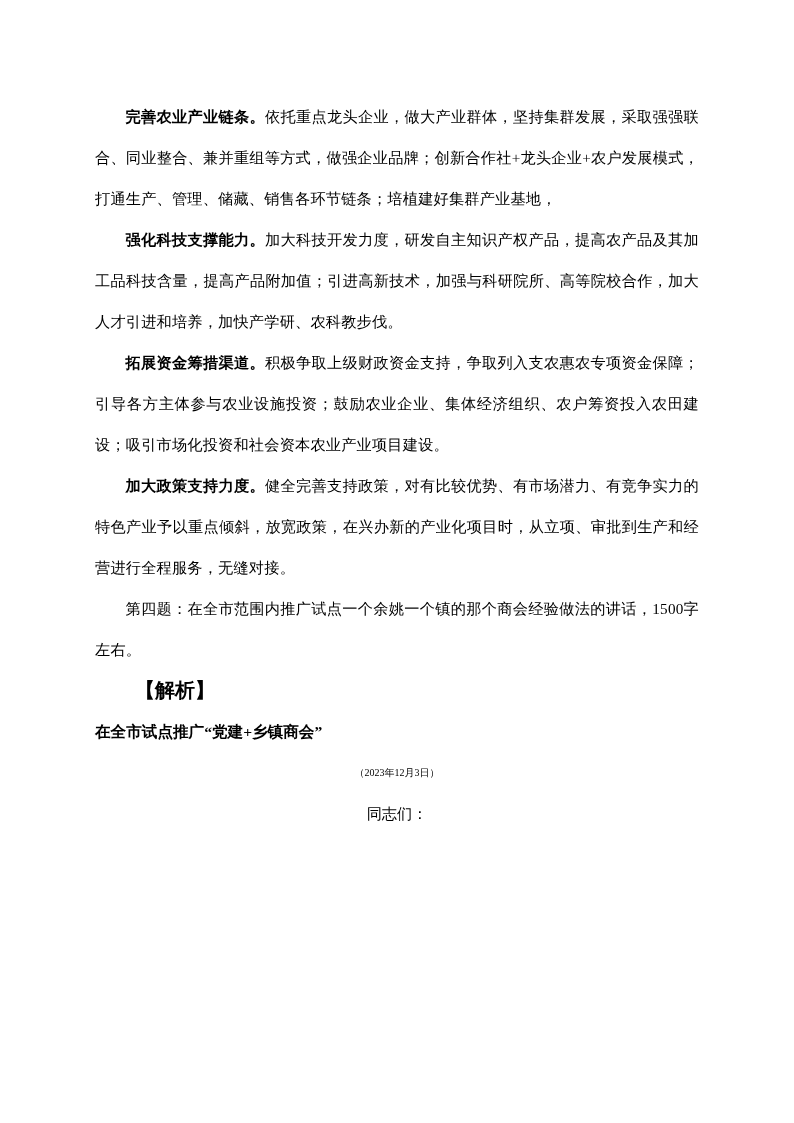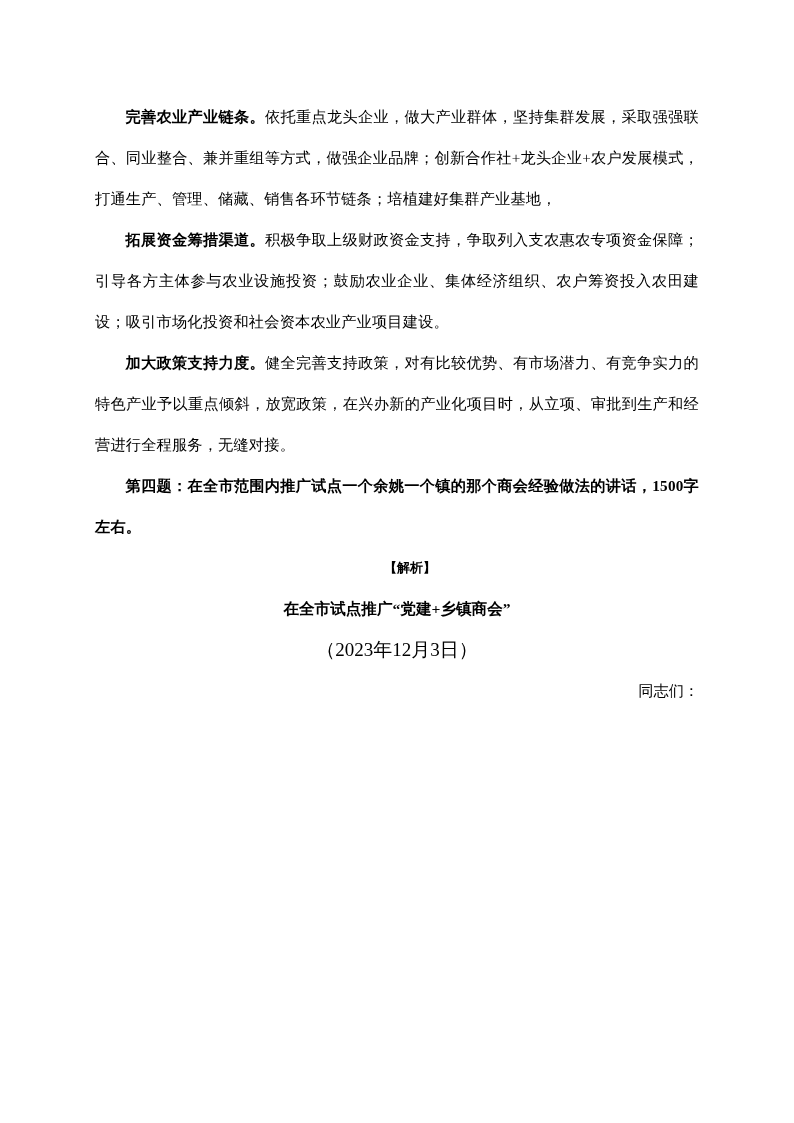--- a/index.html
+++ b/index.html
@@ -29,60 +29,61 @@
     margin: 0;
     letter-spacing: 0.2px;
   }
   .indent {
     text-indent: 2em;
   }
   .lead {
     font-weight: bold;
   }
   .bold-para {
-    font-weight: bold;
+    font-weight: normal;
   }
   .title-line {
     font-size: 15.6px;
     font-weight: bold;
     line-height: 41px;
-    text-align: center;
     margin: 0;
   }
   .date-line {
-    font-size: 19px;
+    font-size: 10px;
     line-height: 41px;
     text-align: center;
     margin: 0;
   }
   .salutation {
     font-size: 15.2px;
     line-height: 41px;
-    text-align: right;
+    text-align: center;
     text-indent: 0;
     margin: 0;
   }
   .bracket {
-    font-size: 13px;
+    font-size: 20px;
     font-weight: bold;
     line-height: 41px;
     text-indent: 2em;
     margin: 0;
-    text-align: center;
   }
 </style>
 </head>
 <body>
 
 <div class="page">
 
   <p class="para indent">
     <span class="lead">完善农业产业链条。</span><span>依托重点龙头企业，做大产业群体，坚持集群发展，采取强强联合、同业整合、兼并重组等方式，做强企业品牌；创新合作社+龙头企业+农户发展模式，打通生产、管理、储藏、销售各环节链条；培植建好集群产业基地，</span>
   </p>
 
+  <p class="para indent">
+    <span class="lead">强化科技支撑能力。</span><span>加大科技开发力度，研发自主知识产权产品，提高农产品及其加工品科技含量，提高产品附加值；引进高新技术，加强与科研院所、高等院校合作，加大人才引进和培养，加快产学研、农科教步伐。</span>
+  </p>
 
   <p class="para indent">
     <span class="lead">拓展资金筹措渠道。</span><span>积极争取上级财政资金支持，争取列入支农惠农专项资金保障；引导各方主体参与农业设施投资；鼓励农业企业、集体经济组织、农户筹资投入农田建设；吸引市场化投资和社会资本农业产业项目建设。</span>
   </p>
 
   <p class="para indent">
     <span class="lead">加大政策支持力度。</span><span>健全完善支持政策，对有比较优势、有市场潜力、有竞争实力的特色产业予以重点倾斜，放宽政策，在兴办新的产业化项目时，从立项、审批到生产和经营进行全程服务，无缝对接。</span>
   </p>
 
   <p class="para indent bold-para">第四题：在全市范围内推广试点一个余姚一个镇的那个商会经验做法的讲话，1500字左右。</p>

